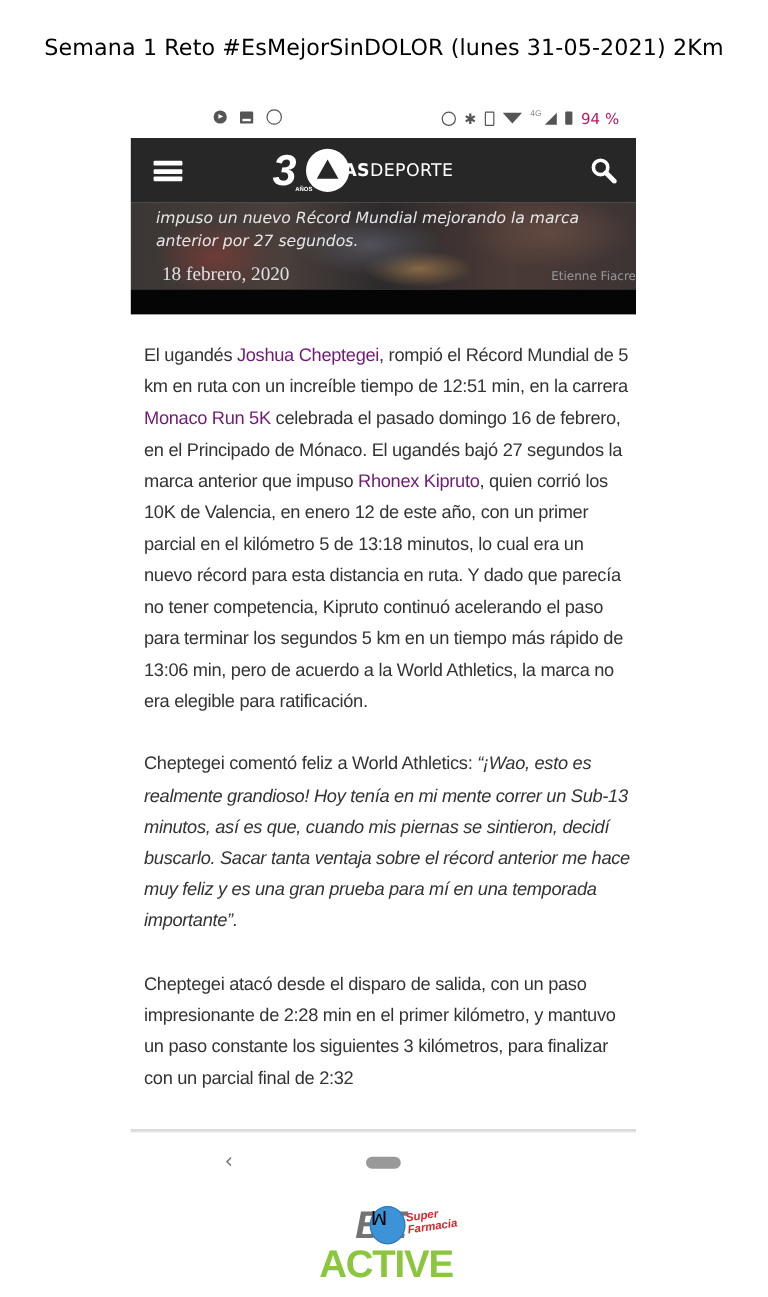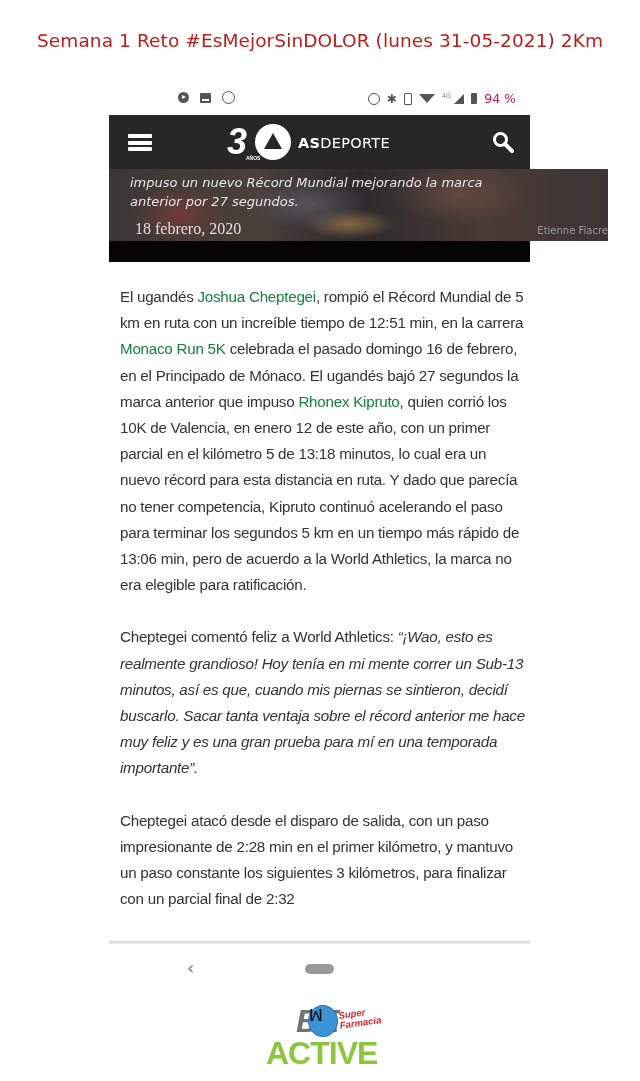--- a/index.html
+++ b/index.html
@@ -2,21 +2,21 @@
 <html><head>
 <meta charset="utf-8">
 <style>
   html, body { margin: 0; padding: 0; background: #ffffff; }
   body {
     width: 640px; height: 1081px; position: relative; overflow: hidden;
     font-family: "Liberation Sans", "DejaVu Sans", sans-serif;
   }
   .post-title {
     position: absolute; left: 0; top: 30px; width: 640px; text-align: center;
-    color: #b91c1c; font-size: 18.5px; letter-spacing: 0.1px;
+    color: #000000; font-size: 18.5px; letter-spacing: 0.1px;
     font-family: "DejaVu Sans", sans-serif; font-weight: normal;
   }
   .phone {
     position: absolute; left: 109px; top: 84px; width: 421px; height: 912px;
     background: #ffffff;
   }
   
   .statusbar {
     position: absolute; left: 0; top: 0; width: 421px; height: 32px;
     color: #555; font-size: 13px;
@@ -43,48 +43,48 @@
     position: absolute; left: 0; top: 31px; width: 421px; height: 54px;
     background: #272727;
   }
   .hamburger { position: absolute; left: 19px; top: 19px; width: 24px; height: 17px; cursor: pointer; }
   .hamburger span { display: block; height: 4px; background: #fff; margin-bottom: 2.5px; border-radius: 1px; }
   .logo { position: absolute; left: 118px; top: 7px; width: 200px; height: 42px; }
   .logo .thirty { position: absolute; left: 0; top: 0; font-family: "Liberation Sans", sans-serif; font-weight: bold; font-style: italic; color: #fff; font-size: 36px; line-height: 40px; letter-spacing: -5px; }
   .logo .tri { position:absolute; left: 28px; top: 2px; width: 36px; height: 36px; border-radius: 50%; background:#fff; }
   .logo .tri::after { content:""; position:absolute; left:9px; top:9px; border-left:9px solid transparent; border-right:9px solid transparent; border-bottom:16px solid #272727; }
   .logo .anos { position:absolute; left: 19px; top: 33px; color:#fff; font-size: 5px; font-weight: bold; }
-  .logo .brand { position: absolute; left: 71px; top: 13px; color: #fff; font-size: 14.5px; letter-spacing: 0.3px; font-family:"DejaVu Sans", sans-serif; }
+  .logo .brand { position: absolute; left: 59px; top: 13px; color: #fff; font-size: 14.5px; letter-spacing: 0.3px; font-family:"DejaVu Sans", sans-serif; }
   .logo .brand b { font-weight: bold; }
   .search-btn { position: absolute; right: 16px; top: 16px; width: 22px; height: 22px; cursor: pointer; }
 
   
   .hero {
-    position: absolute; left: 0; top: 85px; width: 499px; height: 72px;
+    position: absolute; left: 0; top: 85px; width: 421px; height: 72px;
     background:
       radial-gradient(ellipse 60px 25px at 200px 35px, rgba(90,90,100,0.8), transparent),
       radial-gradient(ellipse 70px 30px at 350px 25px, rgba(110,80,70,0.7), transparent),
       radial-gradient(ellipse 50px 30px at 70px 45px, rgba(130,60,55,0.7), transparent),
       radial-gradient(ellipse 45px 15px at 240px 55px, rgba(170,130,80,0.7), transparent),
       linear-gradient(90deg, #3b3634 0%, #4a3f3b 30%, #2c2a2c 50%, #4b3a36 75%, #3c3434 100%);
     overflow: hidden;
   }
   .hero .caption { position: absolute; left: 21px; top: 4px; width: 380px; color: #e6e6e6; font-style: italic; font-size: 13px; line-height: 19px; font-family: "DejaVu Sans", sans-serif; font-weight: 300; }
   .hero .date { position: absolute; left: 26px; top: 51px; color: #e0e0e0; font-size: 16px; font-family: Liberation Serif, serif; }
   .hero .credit { position: absolute; right: 0; top: 56px; color: #999; font-size: 10px; font-family: "DejaVu Sans", sans-serif; margin-left: 40px; }
   .hero-bottom { position: absolute; left: 0; top: 157px; width: 421px; height: 21px; background: #050505; }
 
   
   .article {
     position: absolute; left: 11px; top: 200px; width: 405px;
     color: #333; font-family: "Liberation Sans", sans-serif; font-size: 15.2px; line-height: 26.2px;
     letter-spacing: -0.25px;
   }
   .article p { margin: 0 0 26px 0; }
-  .article a { color: #15803d; text-decoration: none; }
+  .article a { color: #701a75; text-decoration: none; }
   .article em { font-style: italic; }
   .content-clip { position: absolute; left: 0; top: 178px; width: 421px; height: 680px; overflow: hidden; }
   .bottom-shadow { position: absolute; left: 0; top: 857px; width: 421px; height: 3px; background: linear-gradient(#cfcfcf, #efefef); }
 
   
   .navbar { position: absolute; left: 0; top: 860px; width: 421px; height: 52px; background: #fff; }
   .nav-back { position: absolute; left: 78px; top: 13px; color: #777; font-size: 18px; cursor: pointer; font-family: "DejaVu Sans", sans-serif; }
   .nav-home { position: absolute; left: 196px; top: 20px; width: 29px; height: 10px; background: #999; border-radius: 6px; cursor: pointer; }
 
   

